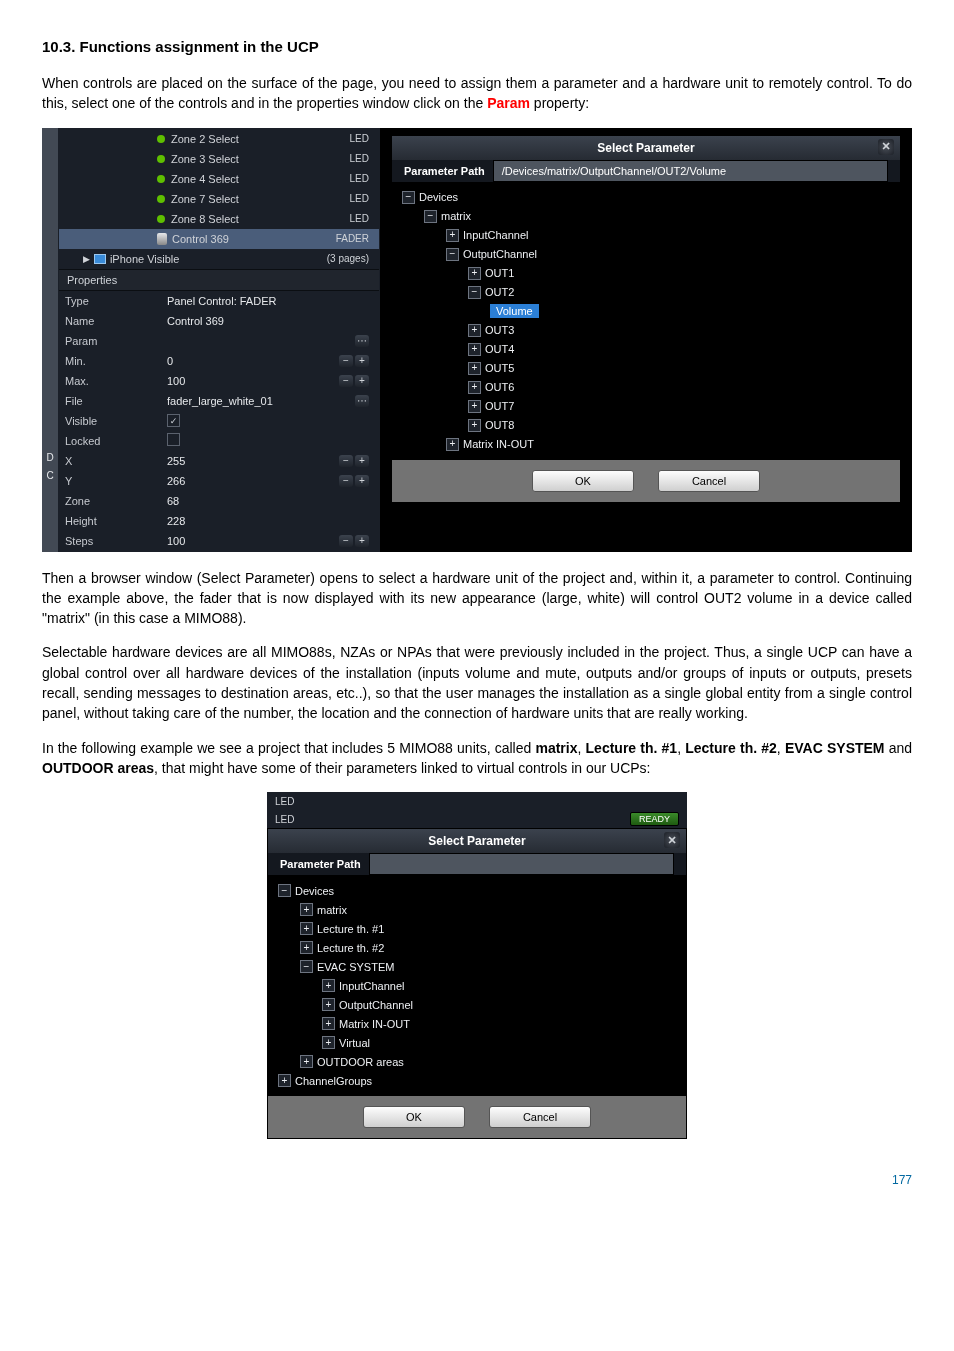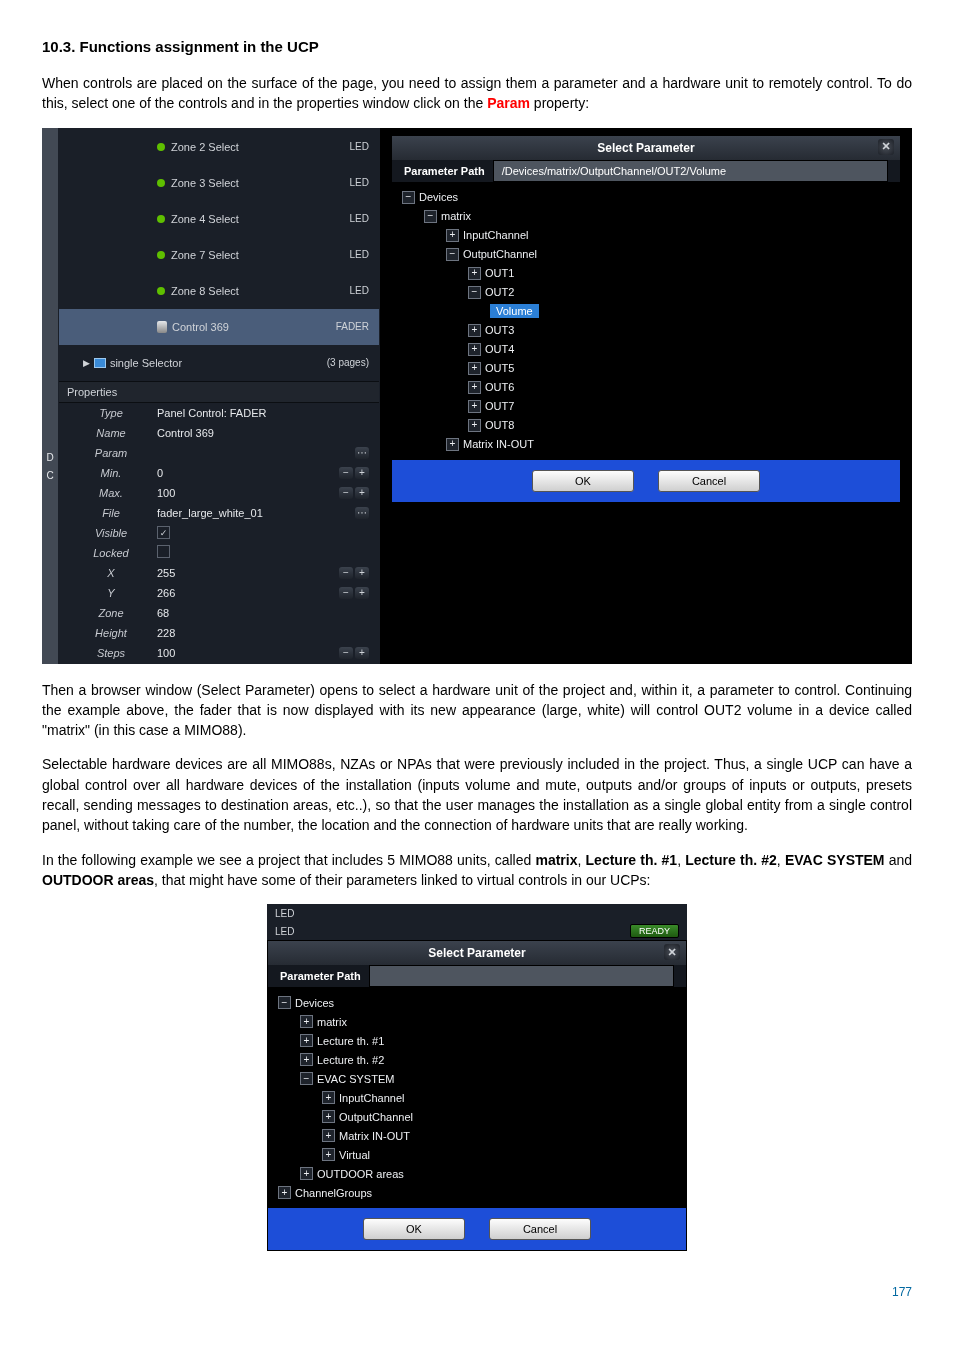--- a/index.html
+++ b/index.html
@@ -21,52 +21,52 @@
   p{margin:0 0 14px 0;line-height:1.45;text-align:justify;}
   .accent{color:var(--accent);font-weight:bold;}
   b{font-weight:bold;}
 
   
   .shot1{width:870px;border-collapse:collapse;margin:4px 0 16px 0;}
   .shot1 td{vertical-align:top;}
   .leftpanel{width:320px;background:var(--dk);}
   .rightpanel{background:#000;}
 
-  .row{display:flex;align-items:center;height:20px;padding:8px 6px;color:var(--txt);font-size:11px;}
+  .row{display:flex;align-items:center;height:20px;padding:0 6px;color:var(--txt);font-size:11px;}
   .row .led{width:8px;height:8px;border-radius:50%;background:var(--led);margin:0 6px 0 92px;flex:0 0 auto;}
   .row .lbl{flex:1;}
   .row .tag{color:#cfd3d8;font-size:10px;padding-right:4px;}
   .row.sel{background:var(--sel);}
   .row .fader{width:10px;height:12px;background:linear-gradient(#e6e8eb,#888);border-radius:2px;margin:0 5px 0 92px;}
   .row .tri{color:var(--txt);margin-left:18px;font-size:9px;}
   .row .ucp{width:10px;height:8px;background:#3a8bd8;border:1px solid #9cc8ef;margin:0 4px 0 4px;}
 
   .propsbar{background:#20252d;color:#cfd3d8;font-size:11px;padding:4px 8px;border-top:1px solid #0b0e12;border-bottom:1px solid #0b0e12;}
   .prow{display:flex;align-items:center;height:20px;padding:0 6px;color:var(--txt);font-size:11px;}
-  .prow .k{width:92px;text-align:center;color:#c7cad0;font-style:italic;}
+  .prow .k{width:92px;text-align:left;padding-right:10px;color:#c7cad0;}
   .prow .v{flex:1;color:#e6e8eb;}
   .prow .chk{width:11px;height:11px;background:#1a1f28;border:1px solid #5b626e;display:inline-flex;align-items:center;justify-content:center;font-size:9px;color:#cfd3d8;}
   .prow .spin,.row .spin{display:flex;gap:2px;padding-right:4px;}
   .pm{width:14px;height:12px;border-radius:3px;background:linear-gradient(#3b424d,#1e232b);color:#cfd3d8;font-size:10px;display:flex;align-items:center;justify-content:center;}
   .sidebadges{width:14px;background:#424954;}
   .sidebadges div{height:18px;display:flex;align-items:center;justify-content:center;font-size:10px;color:#e6e8eb;}
 
   
   .dlg{margin:6px 10px 10px 10px;background:var(--dk);border:1px solid #000;}
   .dlg .ttl{background:linear-gradient(#3b424d,#262b33);color:#fff;font-size:12px;font-weight:bold;text-align:center;padding:5px 17px;position:relative;}
   .dlg .close{position:absolute;right:6px;top:3px;width:16px;height:16px;border-radius:3px;background:radial-gradient(circle,#4a4f58,#1c2027);color:#cfd3d8;font-size:11px;display:flex;align-items:center;justify-content:center;}
   .pathbar{display:flex;align-items:center;padding:0 12px;background:#14181f;}
   .pathbar .lbl{color:#fff;font-size:11px;font-weight:bold;margin-right:8px;}
   .pathbar .val{flex:1;background:#4e555f;color:#fff;font-size:11px;padding:4px 8px;border:1px solid #000;}
   .tree{background:#000;padding:6px 0 6px 0;}
   .node{display:flex;align-items:center;height:19px;color:#eef0f3;font-size:11px;}
   .node .sp{display:inline-block;}
   .node .box{width:11px;height:11px;border:1px solid #6d7480;background:#1e232b;color:#eef0f3;font-size:10px;display:flex;align-items:center;justify-content:center;margin-right:4px;line-height:1;}
   .node.hl .txt{background:#2b7fd6;color:#fff;padding:1px 6px;}
-  .btnbar{display:flex;justify-content:center;gap:24px;padding:10px 0;background:#1d4ed8;}
+  .btnbar{display:flex;justify-content:center;gap:24px;padding:10px 0;background:#737373;}
   .btn{min-width:72px;text-align:center;padding:4px 14px;font-size:11px;color:#000;background:linear-gradient(#fdfdfd,#cfcfcf);border:1px solid #555;border-radius:3px;}
 
   
   .shot2wrap{display:flex;justify-content:center;margin:6px 0 28px 0;}
   .shot2{width:420px;background:#000;padding:0;}
   .ledrows{background:var(--dk);}
   .ledrow{display:flex;align-items:center;height:18px;color:var(--txt);font-size:10px;padding:0 8px;}
   .ledrow .badge{margin-left:auto;background:linear-gradient(#3a8b2a,#1e5a10);color:#fff;font-size:9px;padding:1px 8px;border:1px solid #000;border-radius:2px;}
 
   .pagenum{text-align:right;font-size:12px;color:#0369a1;margin-top:34px;}
@@ -118,21 +118,21 @@
                 <span class="tag">LED</span>
               </div>
               <div class="row sel">
                 <span class="fader"></span>
                 <span class="lbl">Control 369</span>
                 <span class="tag">FADER</span>
               </div>
               <div class="row">
                 <span class="tri">▶</span>
                 <span class="ucp"></span>
-                <span class="lbl">single Selector</span>
+                <span class="lbl">iPhone Visible</span>
                 <span class="tag">(3 pages)</span>
               </div>
             </div>
       <div class="propsbar"><span>Properties</span></div>
       <div id="prop-rows">
               <div class="prow">
                 <span class="k">Type</span>
                 <span class="v">Panel Control: FADER</span>
               </div>
               <div class="prow">

